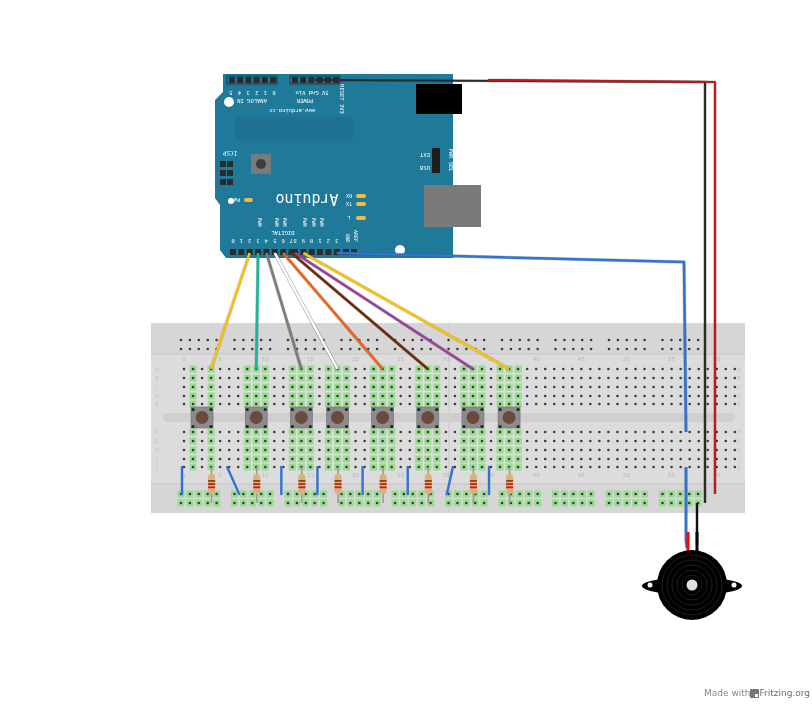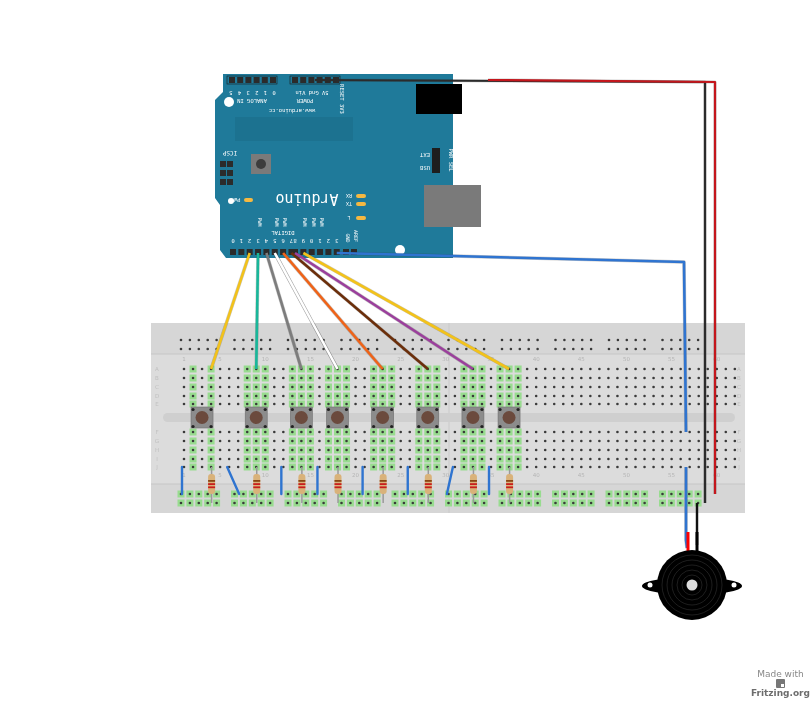--- a/index.html
+++ b/index.html
@@ -1,19 +1,19 @@
 <!DOCTYPE html>
 <html><head>
 <meta charset="utf-8">
 <style>
   html,body{margin:0;padding:0;background:#ffffff;}
   body{width:812px;height:704px;position:relative;overflow:hidden;font-family:"DejaVu Sans",sans-serif;}
   #canvas{position:absolute;left:0;top:0;}
-  .credit{position:absolute;right:2px;bottom:6px;font-size:9px;color:#888;display:flex;align-items:center;gap:0;flex-direction:column;}
-  .credit .brand{font-weight:bold;color:#6d6d6d;text-align:center;}
+  .credit{position:absolute;right:2px;bottom:6px;font-size:9px;color:#888;display:flex;align-items:center;gap:0;}
+  .credit .brand{font-weight:normal;color:#6d6d6d;text-align:center;}
   .credit .logo{display:inline-block;width:9px;height:9px;background:#777;border-radius:1px;position:relative;}
   .credit .logo:after{content:"";position:absolute;right:1px;bottom:1px;width:3px;height:3px;background:#fff;}
 </style>
 </head>
 <body>
 
 <svg id="canvas" width="812" height="704">
     <g>
       <rect x="151" y="323" width="594" height="190" fill="#dcdcdc"></rect>
       <rect x="151" y="323" width="594" height="31" fill="#d6d6d6"></rect>

